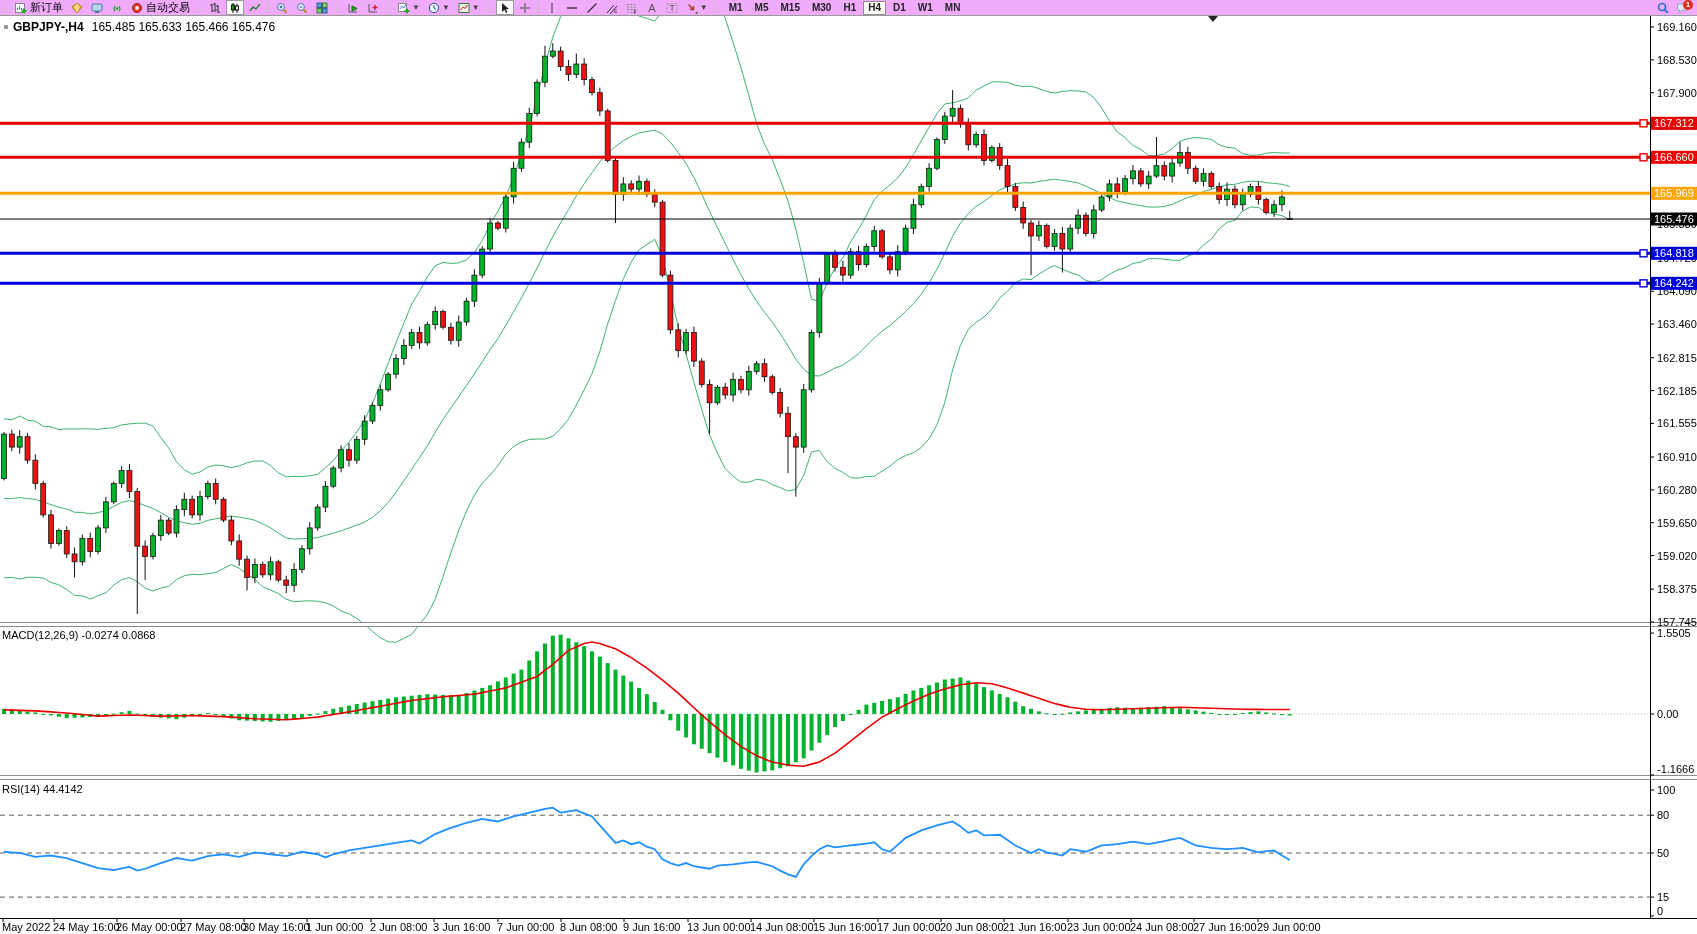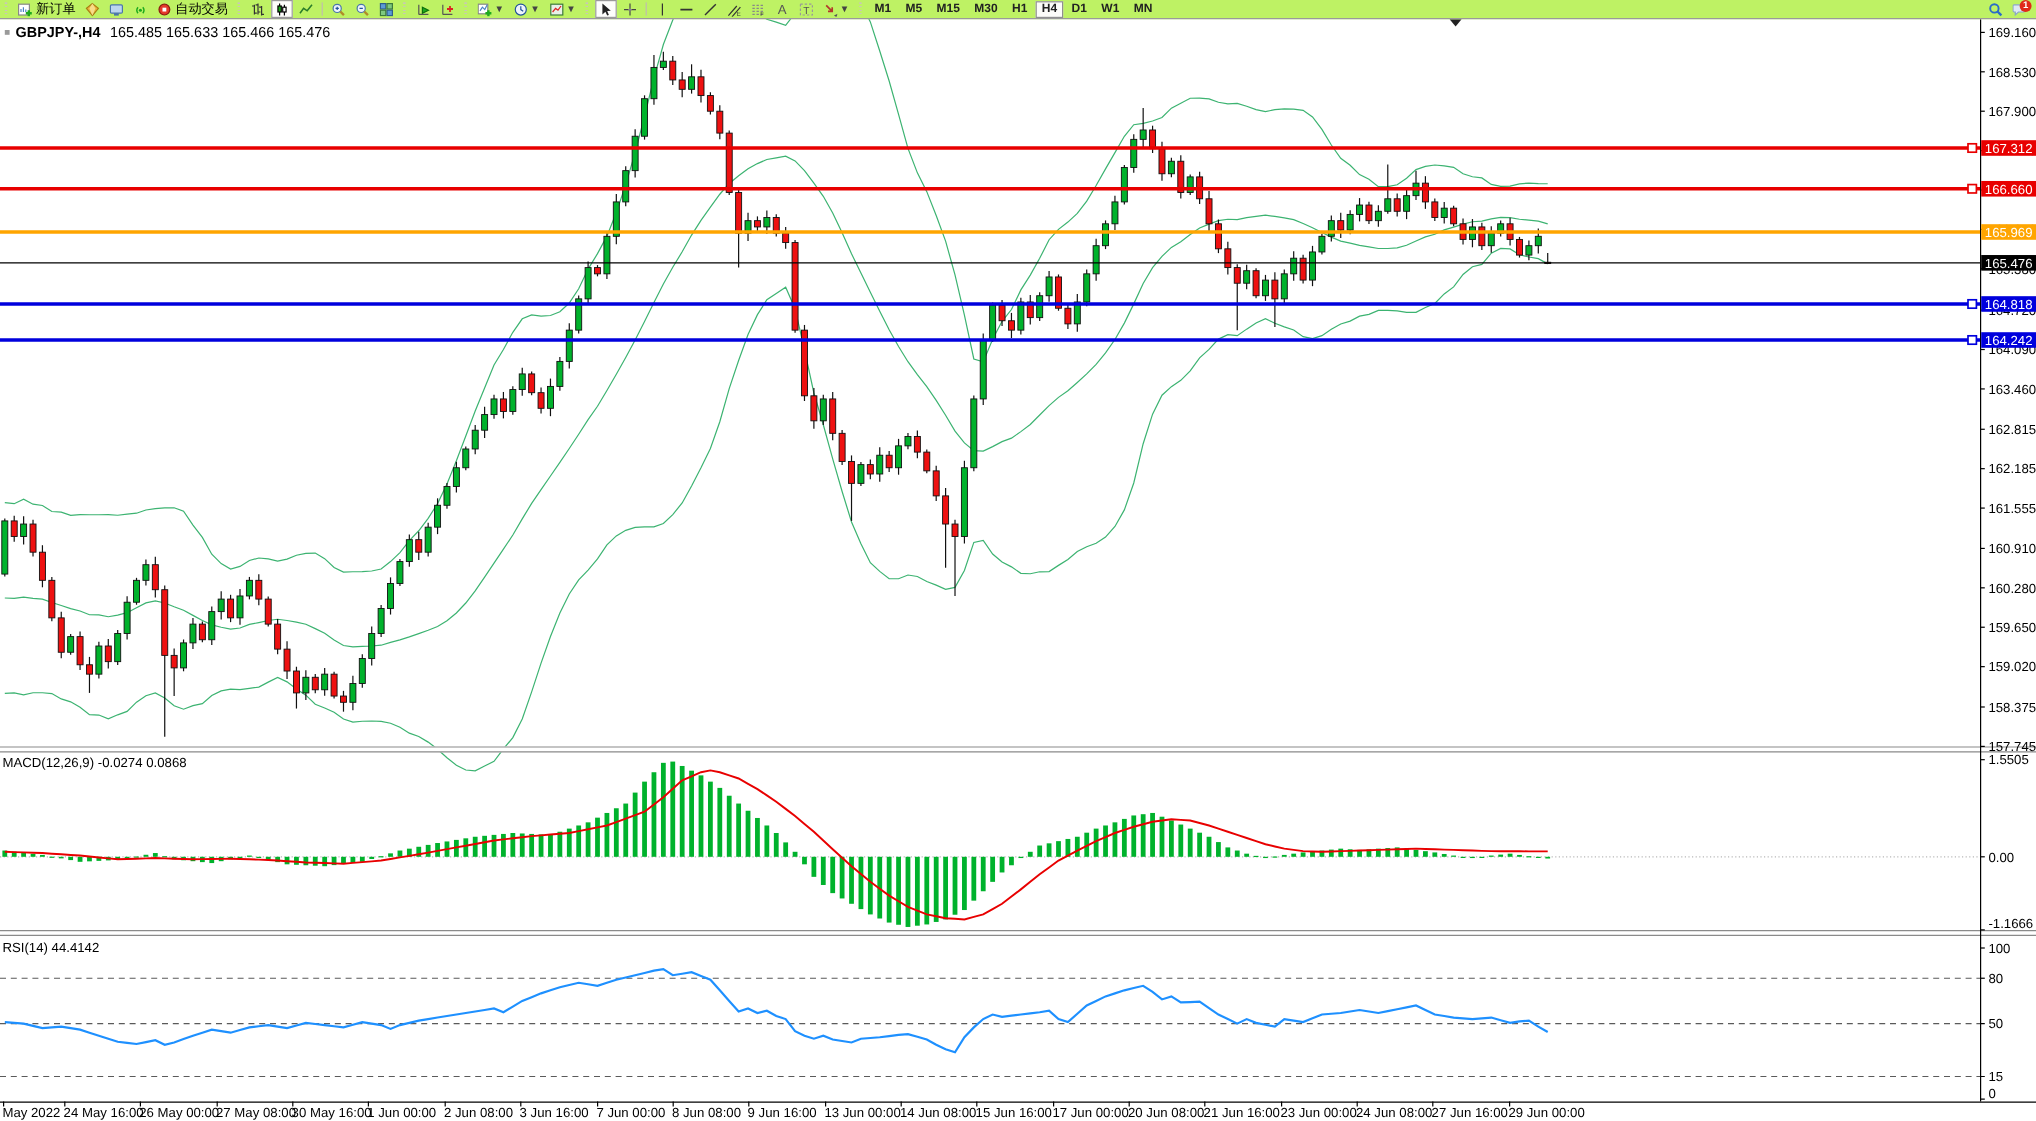--- a/index.html
+++ b/index.html
@@ -1,18 +1,18 @@
 <!DOCTYPE html>
 <html><head>
 <meta charset="utf-8">
 <style>
   html,body{margin:0;padding:0;background:#fff;}
   #app{position:relative;width:1697px;height:934px;overflow:hidden;background:#fff;
        font-family:"Liberation Sans",sans-serif;}
-  #toolbar{position:absolute;top:0;left:0;width:1697px;height:15px;background:#bef264;
+  #toolbar{position:absolute;top:0;left:0;width:1697px;height:15px;background:#f0abfc;
            border-bottom:1px solid #9a9a9a;display:flex;align-items:center;z-index:5;
            font-family:"Liberation Sans",sans-serif;}
   .tbtn{display:inline-flex;align-items:center;height:13px;padding:0 2px;margin:0 1px;
         border:1px solid transparent;cursor:default;}
   .tbtn.active{background:#fdfdfb;border:1px solid #9a9a9a;}
   .tbtn .lbl{font-size:11px;color:#000;margin-left:3px;white-space:nowrap;}
   .tfbtn{display:inline-flex;align-items:center;height:12px;padding:0 4px;margin:0 1px;
          font-size:10px;color:#222;border:1px solid transparent;font-weight:bold;}
   .tfbtn.active{background:#fcfcf9;border:1px solid #8f8f8f;}
   .grip{width:7px;height:11px;margin:0 2px;

